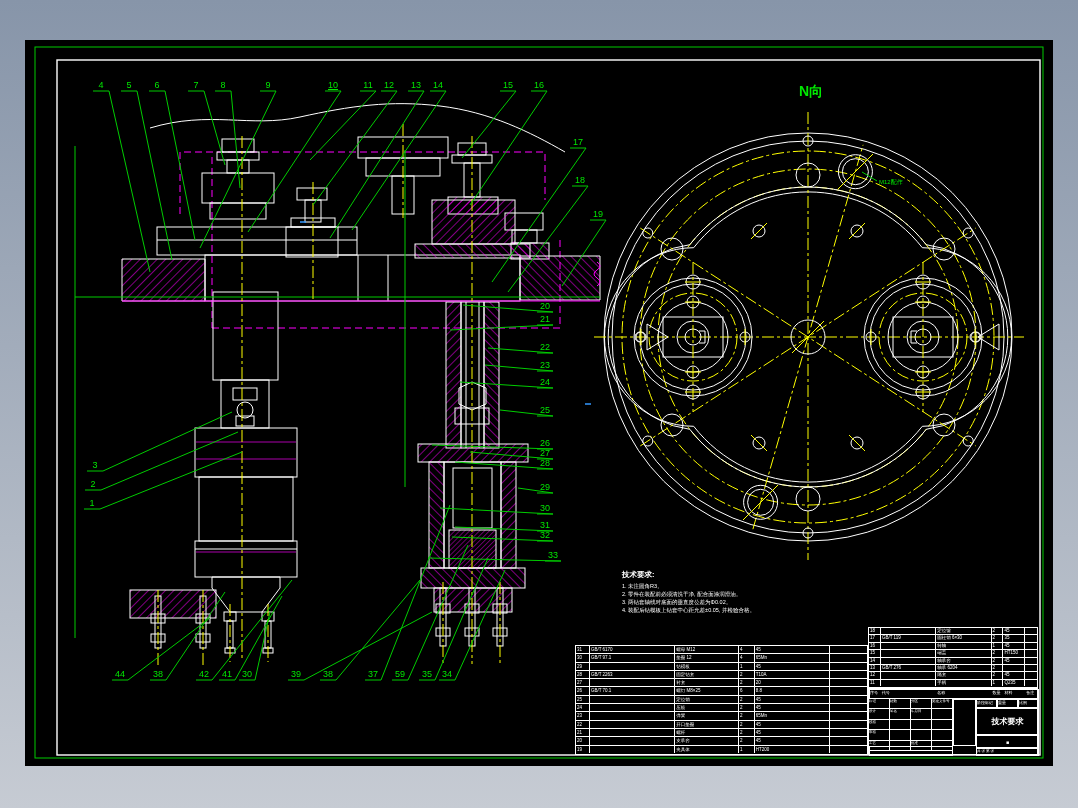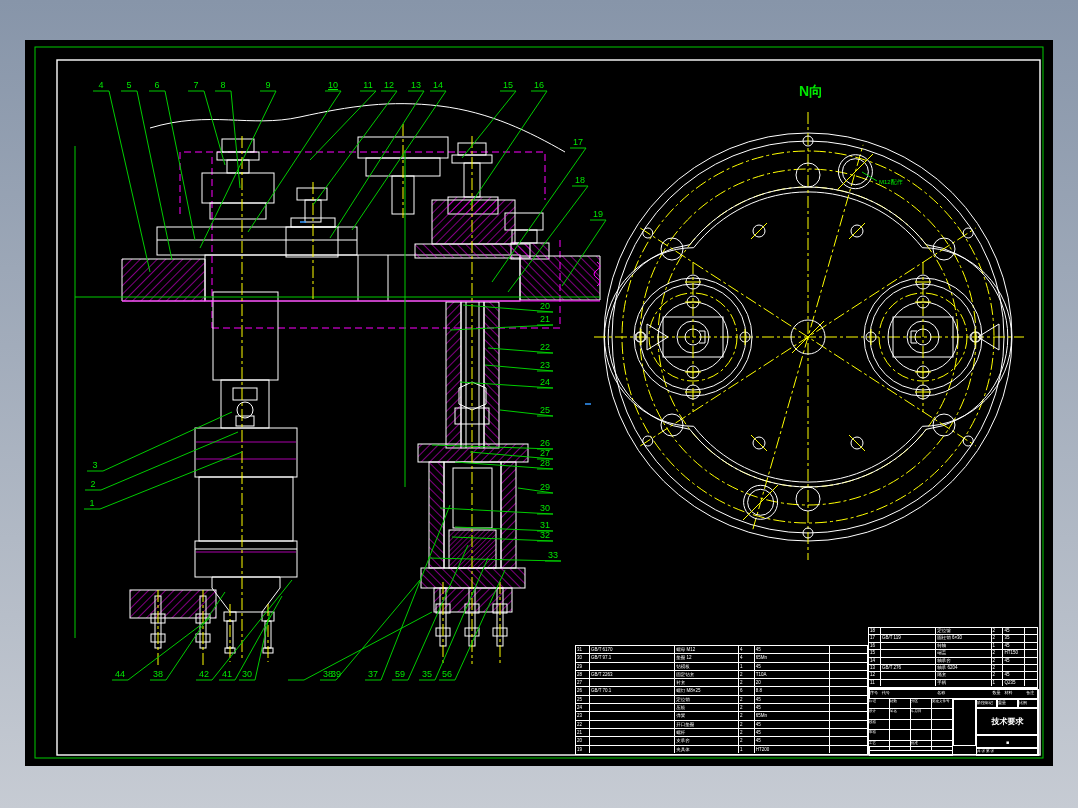--- a/index.html
+++ b/index.html
@@ -342,20 +342,29 @@
         <polyline points="219,680 235,680 282,596" class="g"></polyline>
         <polyline points="196,680 212,680 292,580" class="g"></polyline>
         <polyline points="150,680 166,680 225,592" class="g"></polyline>
         <polyline points="112,680 128,680 210,618" class="g"></polyline>
       </g>
   </svg>
 
   <div id="view-label" style="left:811px;top:83px;">N向</div>
   <div id="bushing-note" style="left:879px;top:178px;">M12配作</div>
 
+  <div id="notes">
+    <div class="nt">技术要求:</div>
+    <div id="notes-items">
+        <div class="ni">1. 未注圆角R3。</div>
+        <div class="ni">2. 零件在装配前必须清洗干净, 配合面涂润滑油。</div>
+        <div class="ni">3. 两钻套轴线对底面的垂直度公差为Φ0.02。</div>
+        <div class="ni">4. 装配后钻模板上钻套中心距允差±0.05, 并检验合格。</div>
+      </div>
+  </div>
 
   <div id="bom-left" class="bom" style="left:575px;top:645px;width:293px;height:110px;line-height:7.3px;">
       <div class="r">
         <div class="c" style="width: 14px;">31</div>
         <div class="c" style="width: 86px;">GB/T 6170</div>
         <div class="c" style="width: 64px;">螺母 M12</div>
         <div class="c" style="width: 16px;">4</div>
         <div class="c" style="width: 76px;">45</div>
         <div class="c" style="width: 37px;"></div>
       </div>
@@ -599,24 +608,24 @@
     <span class="callout" style="left: 545px; top: 387px;">24</span>
     <span class="callout" style="left: 545px; top: 415px;">25</span>
     <span class="callout" style="left: 545px; top: 448px;">26</span>
     <span class="callout" style="left: 545px; top: 458px;">27</span>
     <span class="callout" style="left: 545px; top: 468px;">28</span>
     <span class="callout" style="left: 545px; top: 492px;">29</span>
     <span class="callout" style="left: 545px; top: 513px;">30</span>
     <span class="callout" style="left: 545px; top: 530px;">31</span>
     <span class="callout" style="left: 545px; top: 540px;">32</span>
     <span class="callout" style="left: 553px; top: 560px;">33</span>
-    <span class="callout" style="left: 447px; top: 679px;">56</span>
+    <span class="callout" style="left: 447px; top: 679px;">34</span>
     <span class="callout" style="left: 427px; top: 679px;">35</span>
     <span class="callout" style="left: 400px; top: 679px;">59</span>
     <span class="callout" style="left: 373px; top: 679px;">37</span>
     <span class="callout" style="left: 328px; top: 679px;">38</span>
-    <span class="callout" style="left: 296px; top: 679px; margin-left: 40px;">39</span>
+    <span class="callout" style="left: 296px; top: 679px;">39</span>
     <span class="callout" style="left: 247px; top: 679px;">30</span>
     <span class="callout" style="left: 227px; top: 679px;">41</span>
     <span class="callout" style="left: 204px; top: 679px;">42</span>
     <span class="callout" style="left: 158px; top: 679px;">38</span>
     <span class="callout" style="left: 120px; top: 679px;">44</span>
   </div>
 
 </body></html>

